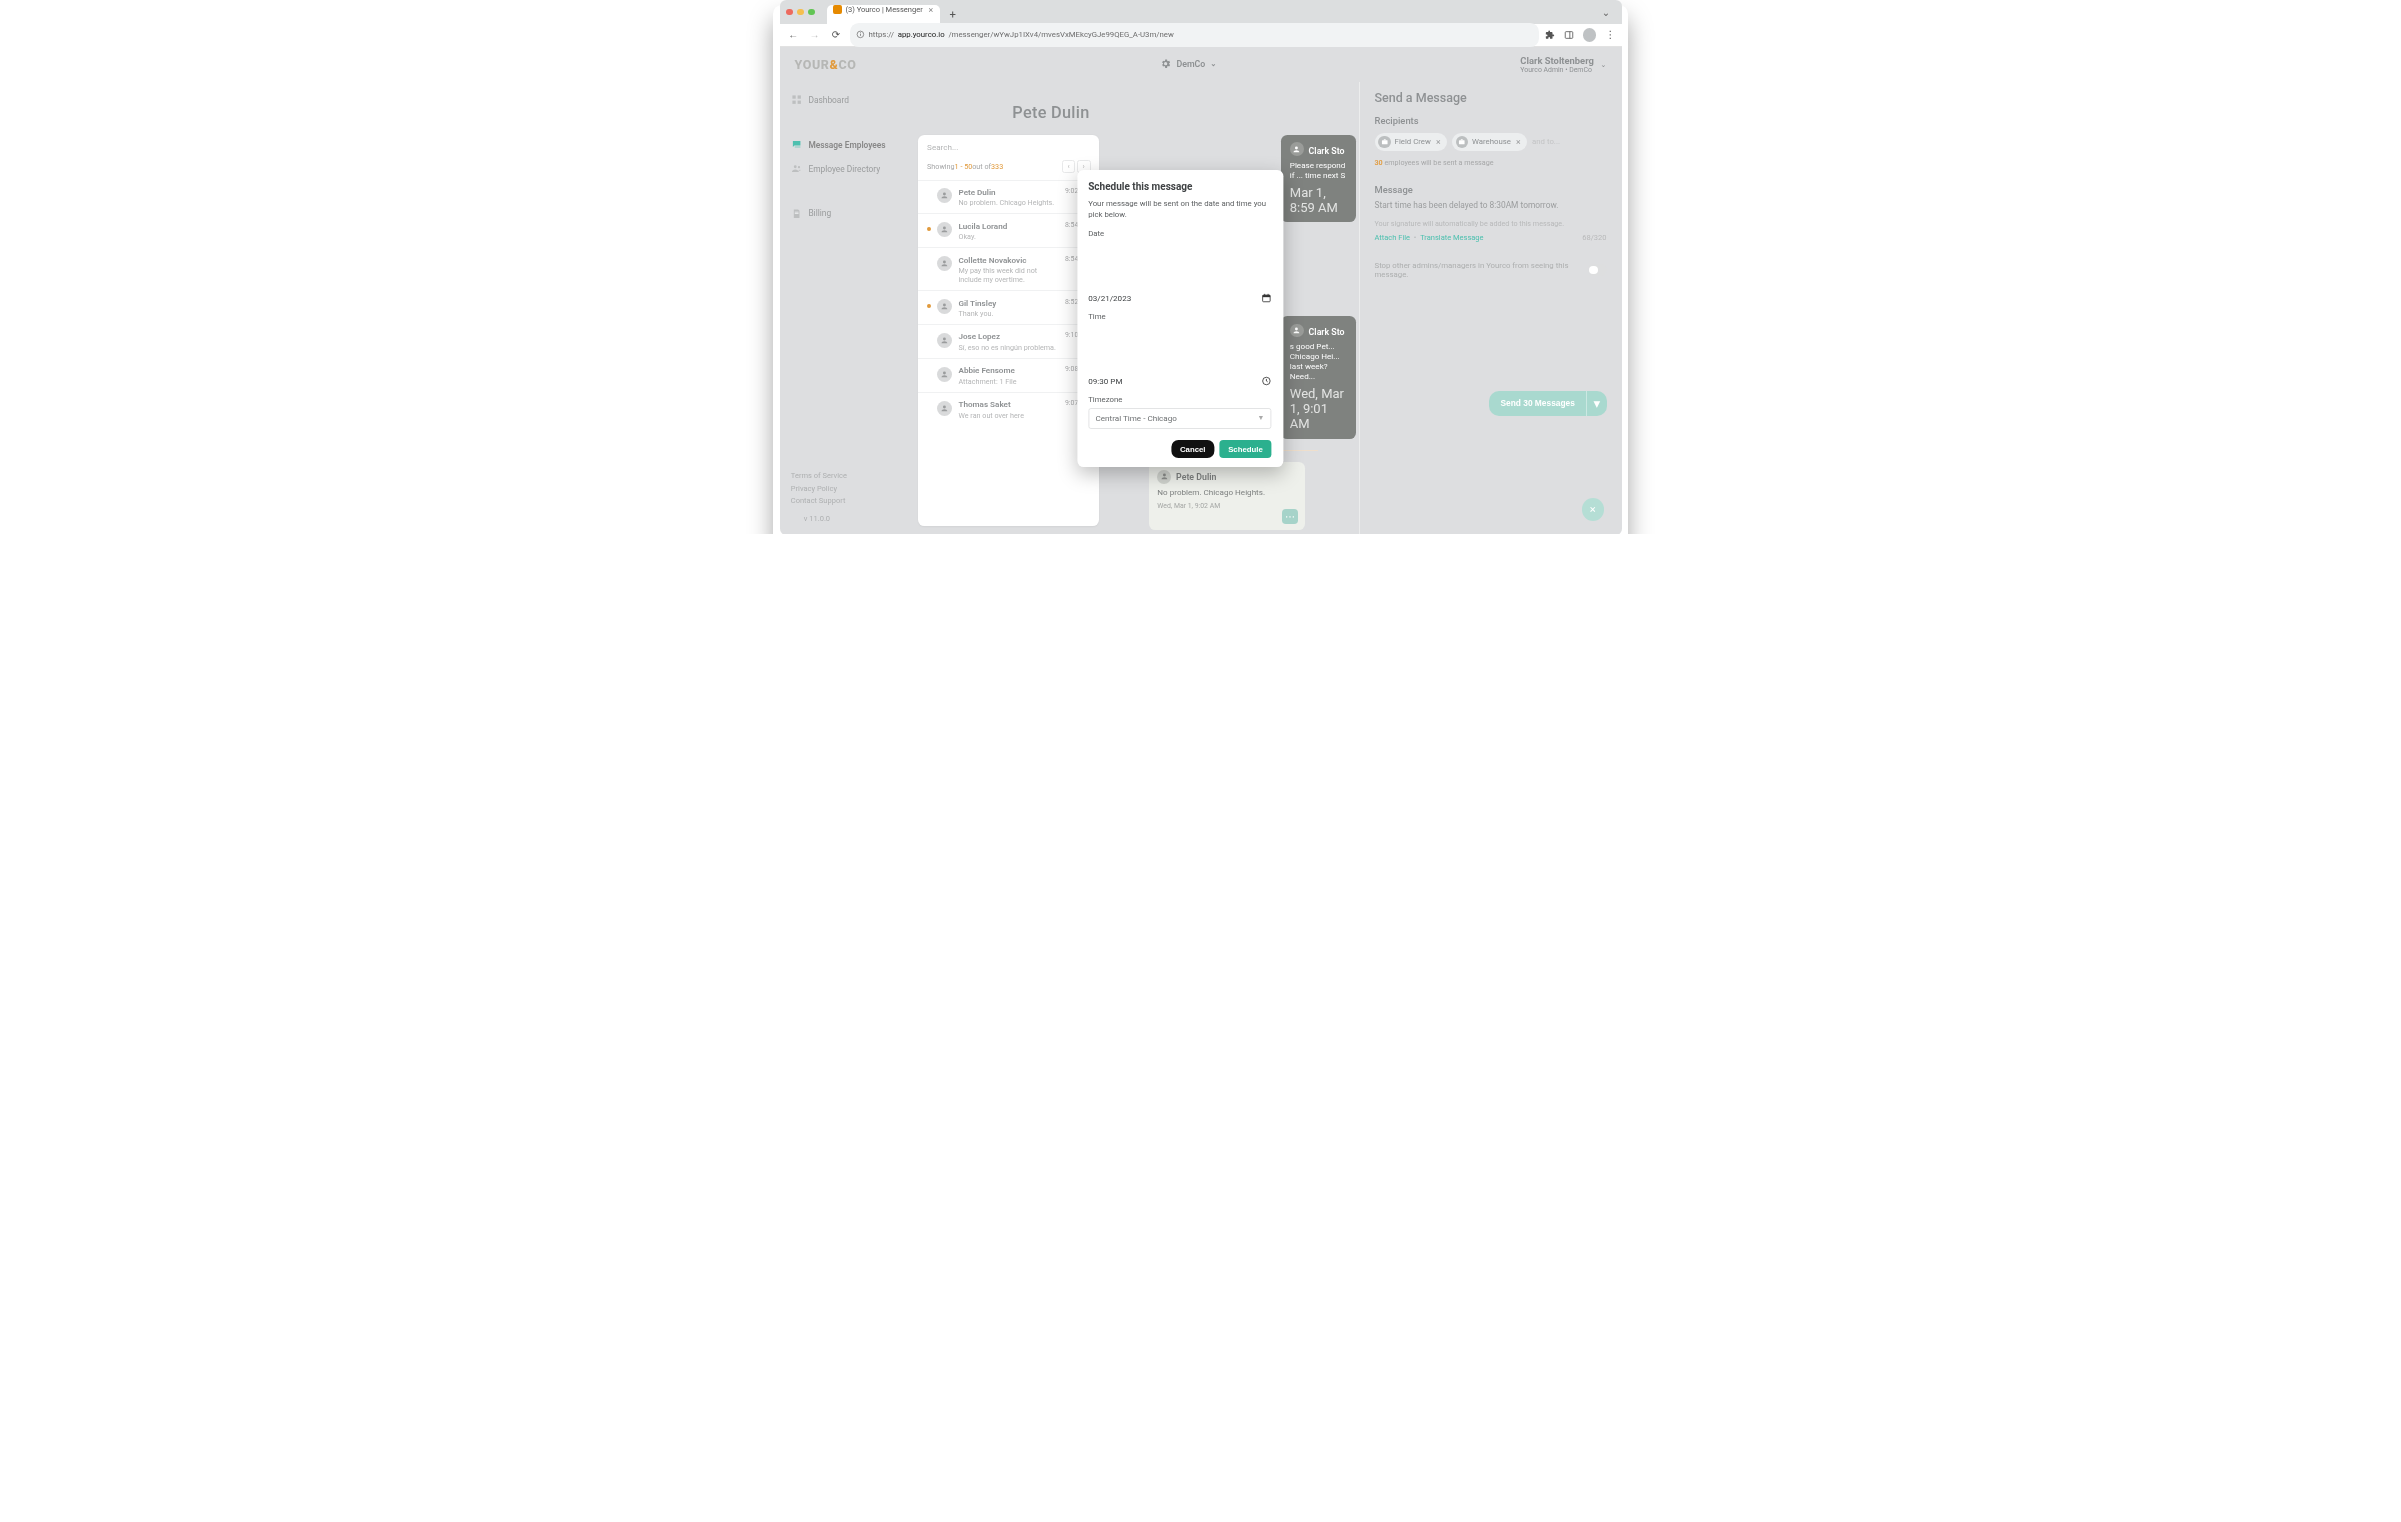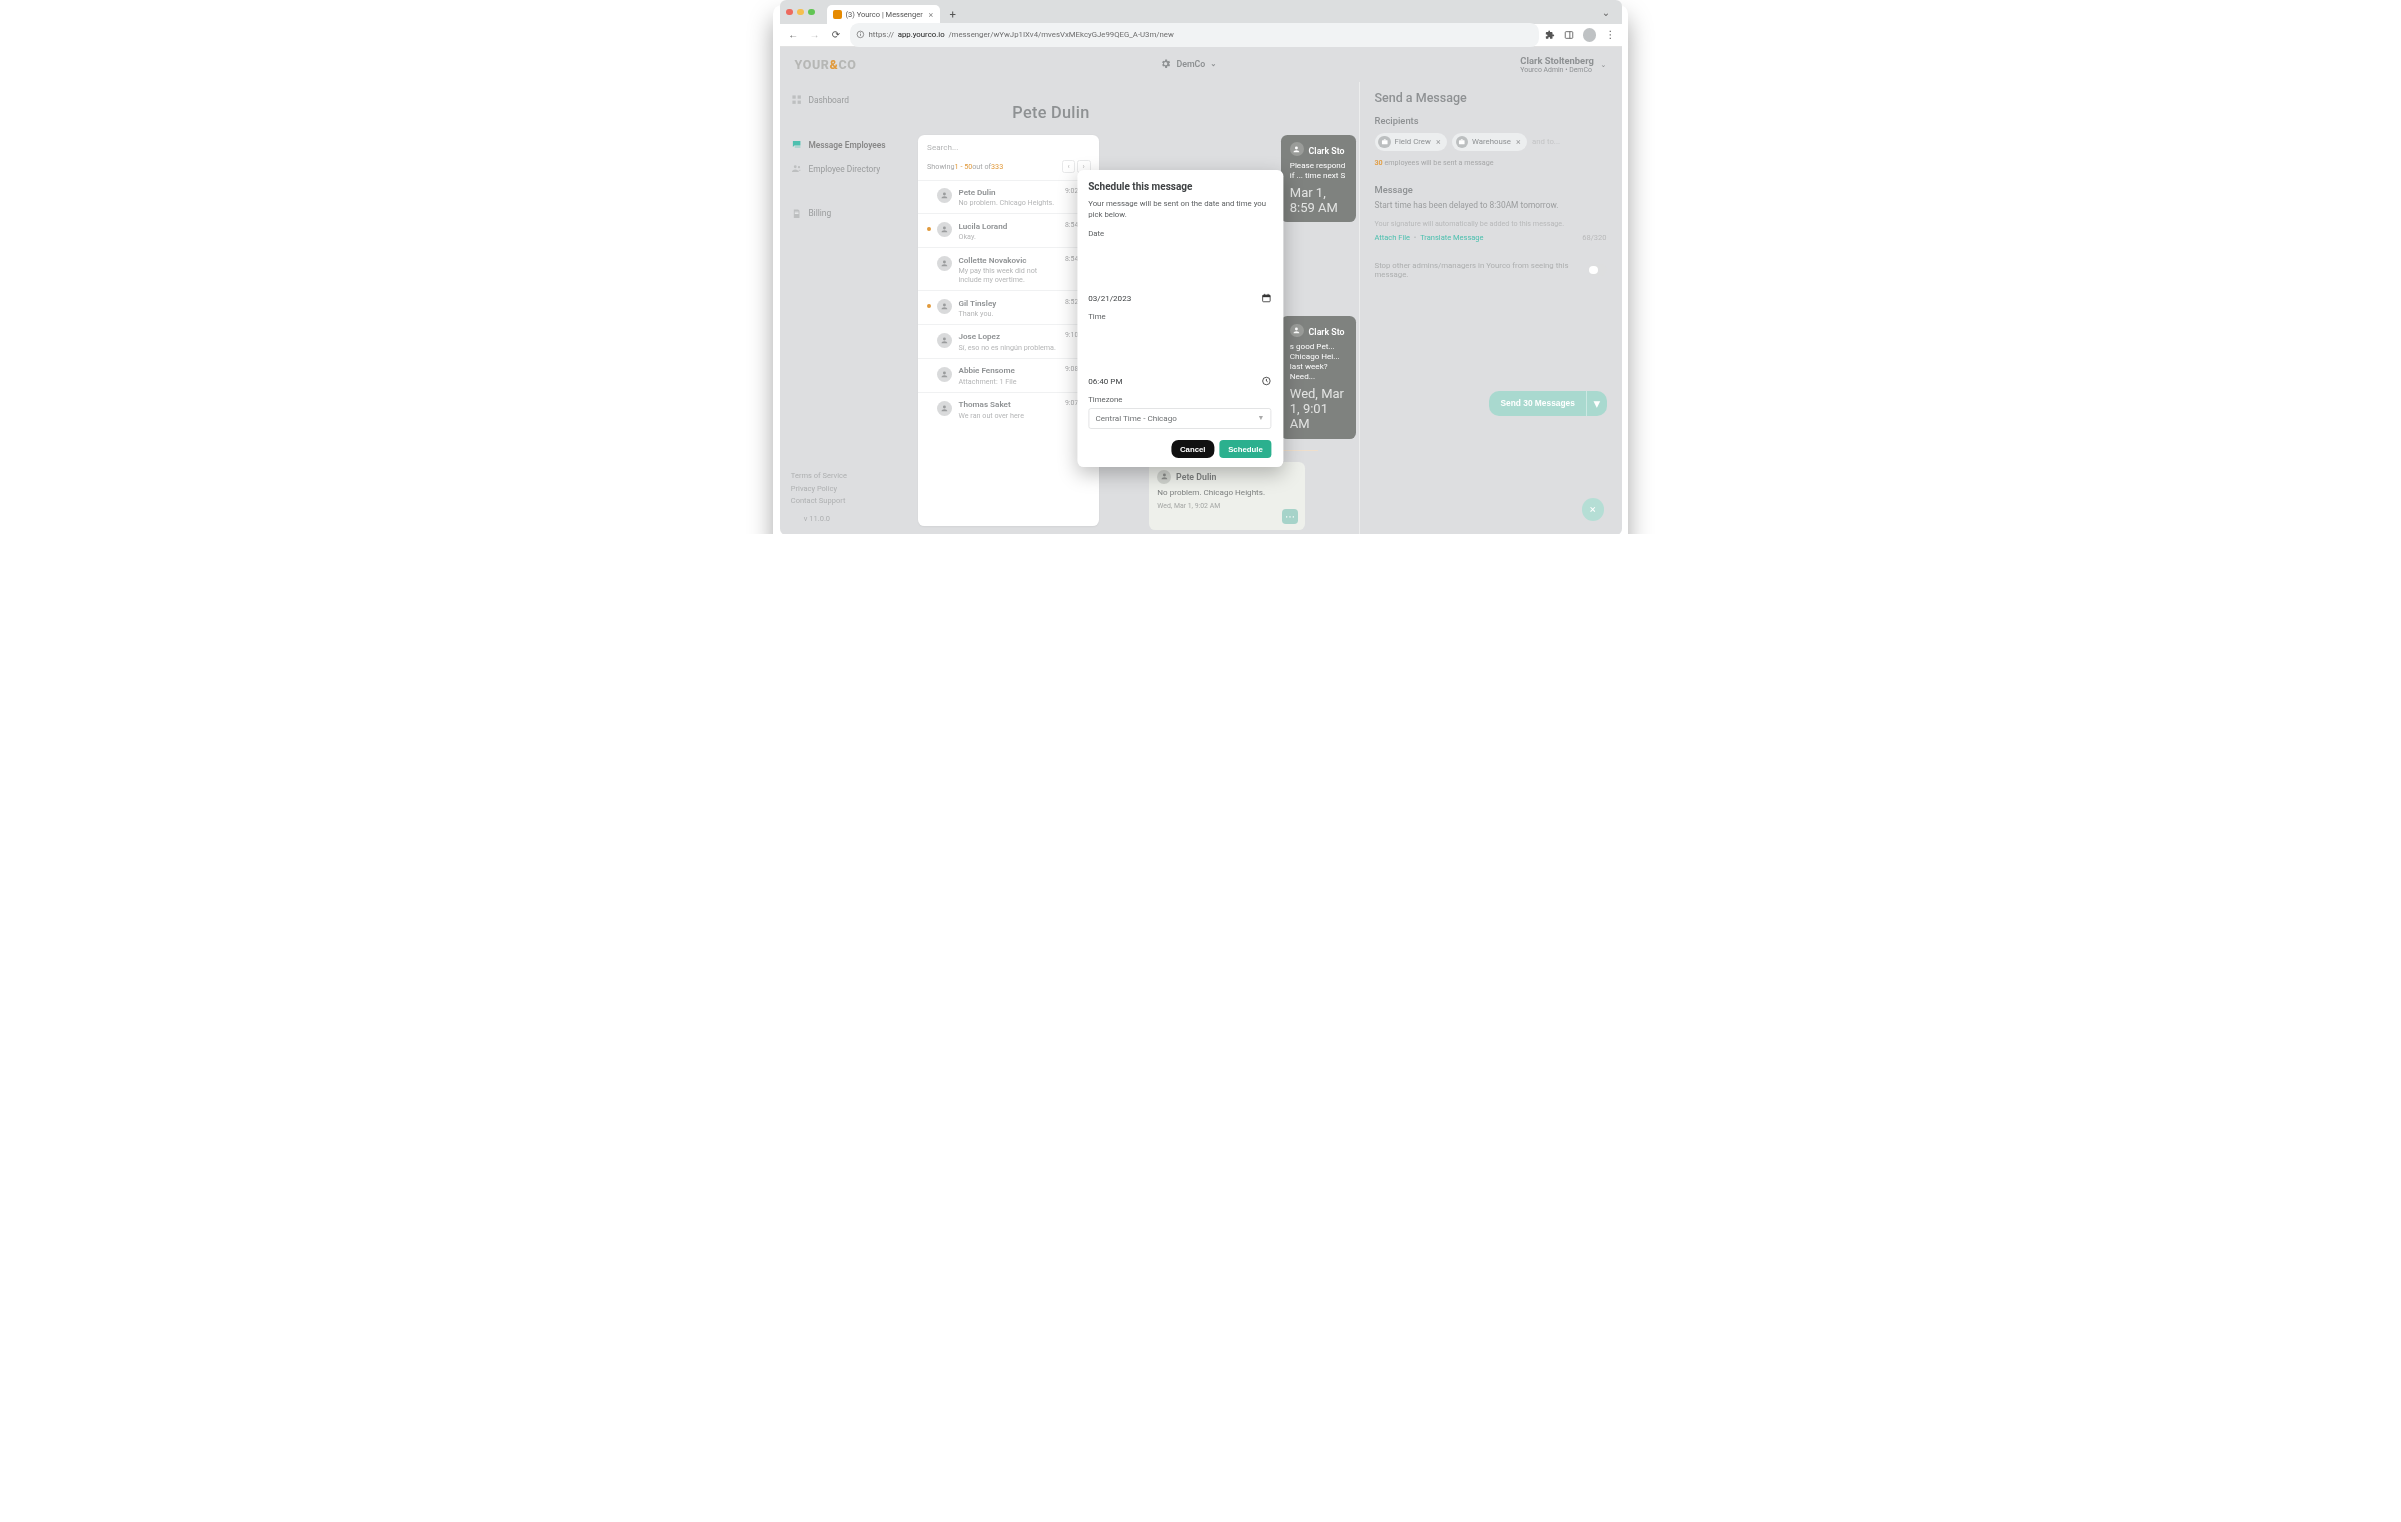--- a/index.html
+++ b/index.html
@@ -6,21 +6,21 @@
 body { font-family: -apple-system, BlinkMacSystemFont, "Segoe UI", Roboto, sans-serif; background: #fff; }
 
 .frame { position: relative; width: 842px; height: 534px; margin: 0 auto; }
 
 
 .browser-chrome { background: #dcdedf; border-radius: 6.3px 6.3px 0 0; }
 .chrome-top { display: flex; align-items: center; height: 24px; padding: 0 6.3px; gap: 5px; }
 .traffic { display: flex; gap: 4.4px; margin-right: 6.3px; }
 .traffic > span { width: 6.9px; height: 6.9px; border-radius: 50%; }
 .tl-red { background: #ed6a5e; } .tl-yellow { background: #f5bf4f; } .tl-green { background: #62c554; }
-.tab { background: #fff; border-radius: 5px 5px 0 0; height: 19px; display: flex; align-items: center; padding: 0 6.3px; gap: 3.8px; font-size: 7.5px; color: #555; min-width: 113px; margin-top:5px; }
+.tab { background: #fff; border-radius: 5px 5px 0 0; height: 19px; display: flex; padding: 0 6.3px; gap: 3.8px; font-size: 7.5px; color: #555; min-width: 113px; margin-top:5px; }
 .tab-favicon { width: 8.8px; height: 8.8px; background: #E68A00; border-radius: 1.9px; display:inline-block;}
 .tab-close { color: #888; font-size: 8.8px; margin-left: auto; cursor:pointer;}
 .new-tab { color: #555; font-size: 11.3px; padding: 0 5px; cursor:pointer; margin-top:5px;}
 .chrome-caret { margin-left: auto; color: #666; padding: 0 5px; }
 
 .urlbar-row { background:#fff; display: flex; align-items: center; height: 22.5px; padding: 0 6.3px; gap: 6.3px; border-bottom: 0.6px solid #e2e2e2;}
 .nav-btn { width: 15px; text-align: center; color: #555; font-size: 10px; cursor:pointer;}
 .urlbar { flex: 1; display: flex; align-items: center; background: #f1f3f4; border-radius: 8.8px; height: 24px; padding: 0 6.3px; gap: 3.8px; font-size: 7.8px; color: #4a4a4a; }
 .urlbar .lock { font-size: 7.5px; color: #666; }
 .urlbar .url-proto { color: #6d6d6d; }
@@ -505,21 +505,21 @@
               <rect x="3" y="5" width="18" height="16" rx="2" fill="none" stroke="#333" stroke-width="2"></rect>
               <rect x="3" y="5" width="18" height="5"></rect>
               <rect x="7" y="2" width="2" height="5"></rect>
               <rect x="15" y="2" width="2" height="5"></rect>
             </svg>
           </span>
     </div>
 
     <label>Time</label>
     <div class="field nob">
-      <span>06:40 PM</span>
+      <span>09:30 PM</span>
       <span class="ficon">
             <svg width="10" height="10" viewBox="0 0 24 24" fill="none" stroke="#333" stroke-width="2">
               <circle cx="12" cy="12" r="9"></circle>
               <path d="M12 7v5l3 2"></path>
             </svg>
           </span>
     </div>
 
     <label>Timezone</label>
     <div class="select">

